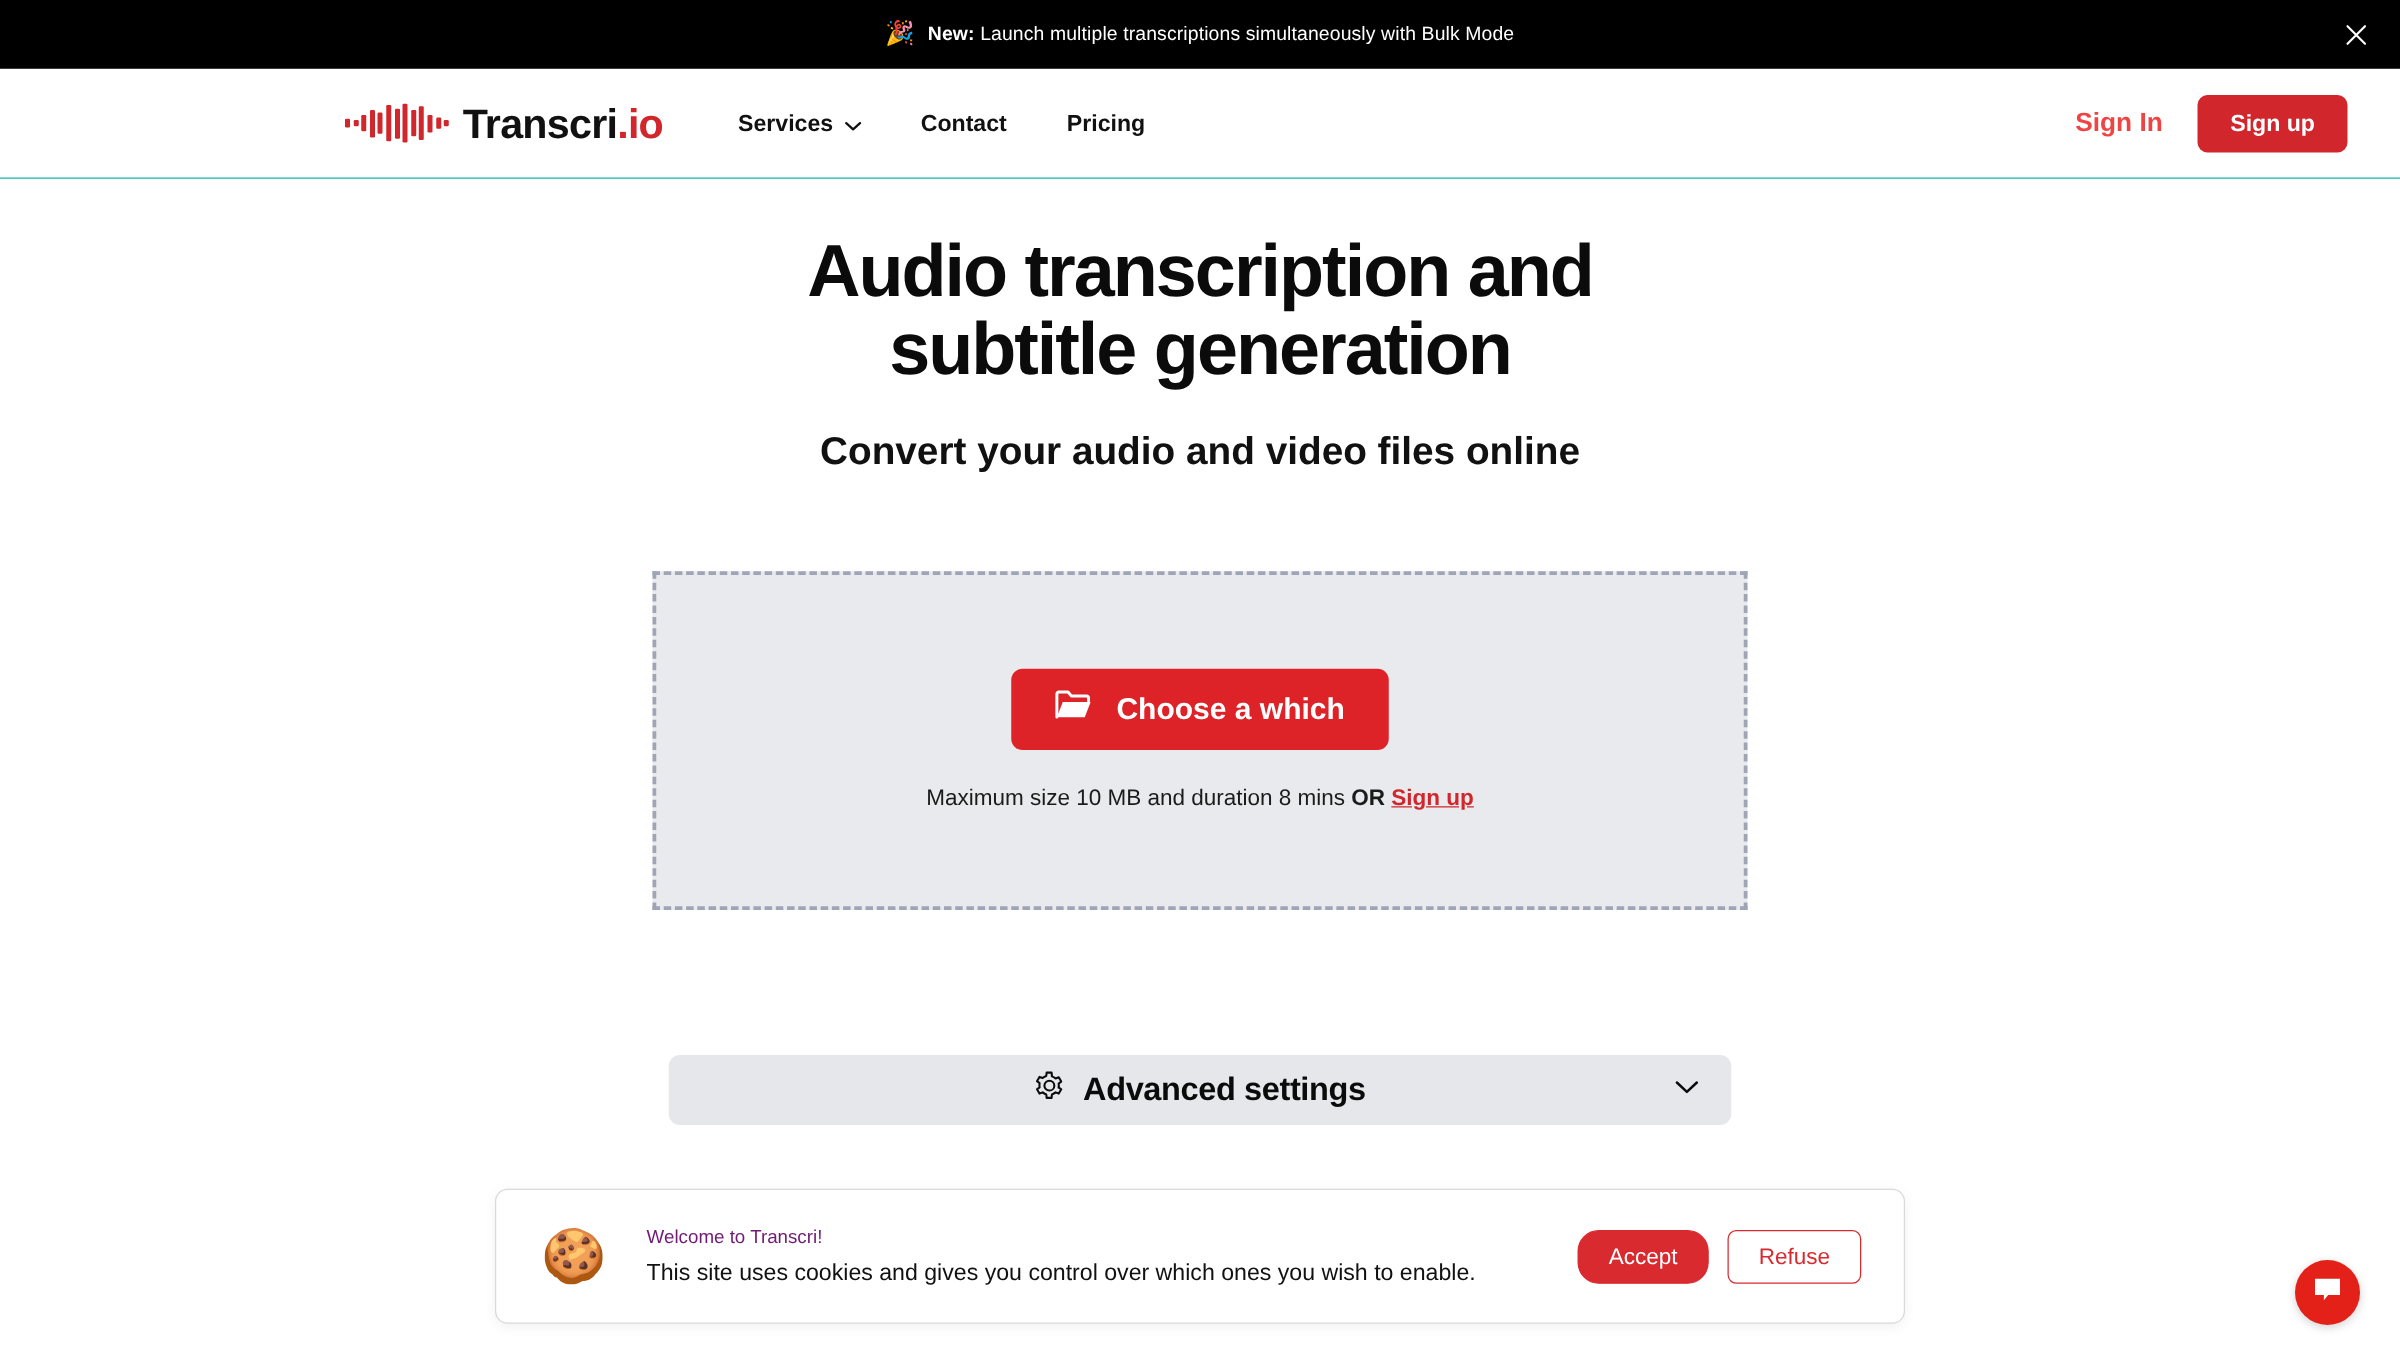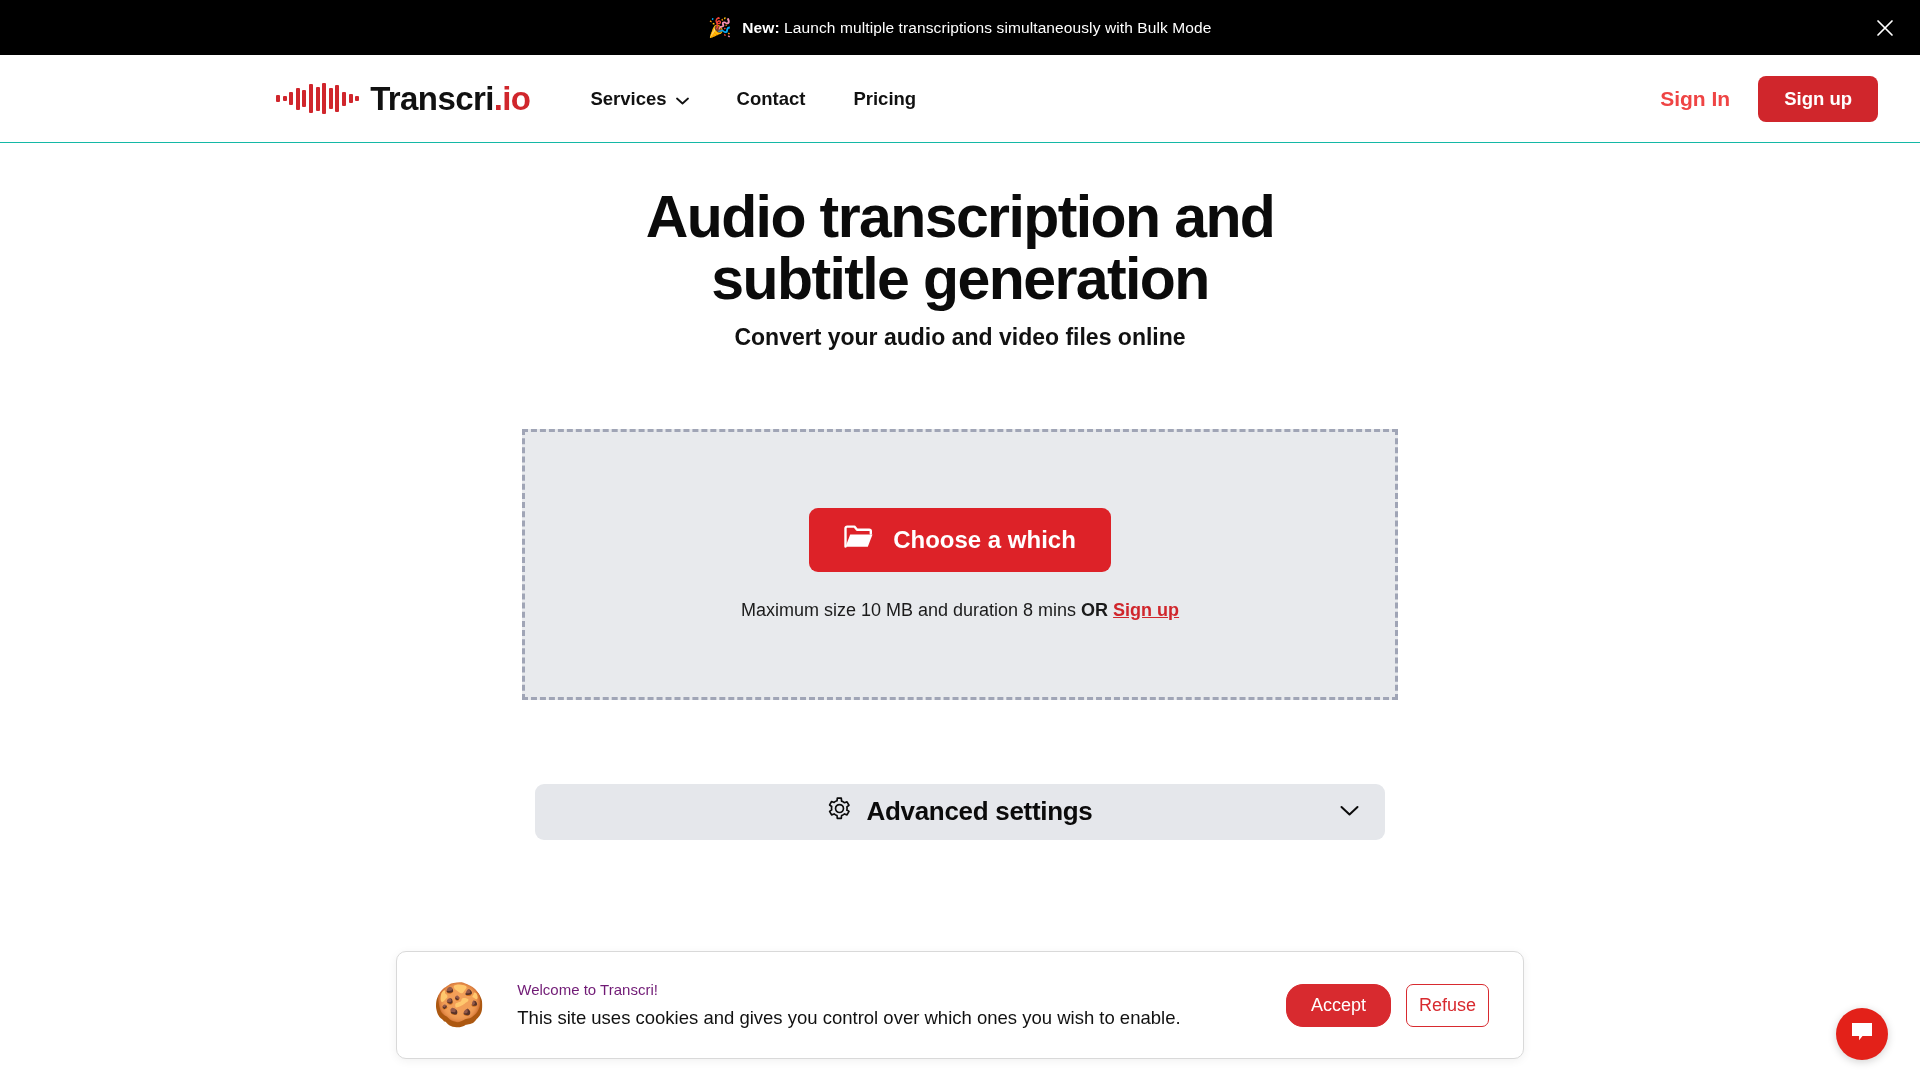--- a/index.html
+++ b/index.html
@@ -72,22 +72,22 @@
   }
 
   
   .hero { padding-top: 44px; text-align: center; }
   .hero h1 {
     font-size: 59px; font-weight: 800; line-height: 1.05;
     letter-spacing: -1.6px; color: #0b0b0b;
     max-width: 760px; margin: 0 auto;
   }
   .hero-sub {
-    margin-top: 13px;
-    font-size: 23px; font-weight: 700; color: #111111;
+    margin-top: 32px;
+    font-size: 31px; font-weight: 700; color: #111111;
   }
   .hero-formats {
     margin-top: 7px;
     font-size: 18px; color: #111111; font-weight: 400;
   }
 
   
   .dropzone {
     margin: 78px auto 0;
     width: 876px; height: 271px;
@@ -105,21 +105,21 @@
     padding: 17px 35px;
     display: flex; align-items: center; gap: 19px;
     cursor: pointer;
   }
   .dz-note { font-size: 18px; color: #1b1b1b; }
   .dz-note b { font-weight: 700; }
   .dz-link { color: #d0262c; font-weight: 700; text-decoration: underline; cursor: pointer; }
 
   
   .advanced {
-    margin: 84px auto 0;
+    margin: 116px auto 0;
     width: 850px; height: 56px;
     background: #e5e7eb; border-radius: 9px;
     display: flex; align-items: center; justify-content: center;
     position: relative; cursor: pointer;
   }
   .advanced-label {
     font-size: 26px; font-weight: 700; color: #0b0b0b;
     display: flex; align-items: center; gap: 14px;
     letter-spacing: -.3px;
   }
@@ -143,21 +143,21 @@
   .cookie-desc { font-size: 18.5px; color: #111111; }
   .cookie-actions { display: flex; align-items: center; gap: 15px; }
   .btn-accept {
     background: #d82a2f; color: #ffffff; border: 1px solid #d82a2f;
     border-radius: 17px; font-family: inherit;
     font-size: 18px; font-weight: 400; padding: 10px 24px; cursor: pointer;
   }
   .btn-refuse {
     background: #ffffff; color: #d82a2f; border: 1px solid #d82a2f;
     border-radius: 7px; font-family: inherit;
-    font-size: 18px; font-weight: 400; padding: 10px 12px; cursor: pointer;
+    font-size: 18px; font-weight: 400; padding: 10px 24px; cursor: pointer;
   }
 
   
   .chat-fab {
     position: absolute; right: 32px; bottom: 20px;
     width: 52px; height: 52px; border-radius: 50%;
     background: #e32119;
     display: flex; align-items: center; justify-content: center;
     cursor: pointer;
     box-shadow: 0 2px 8px rgba(0,0,0,.18);

